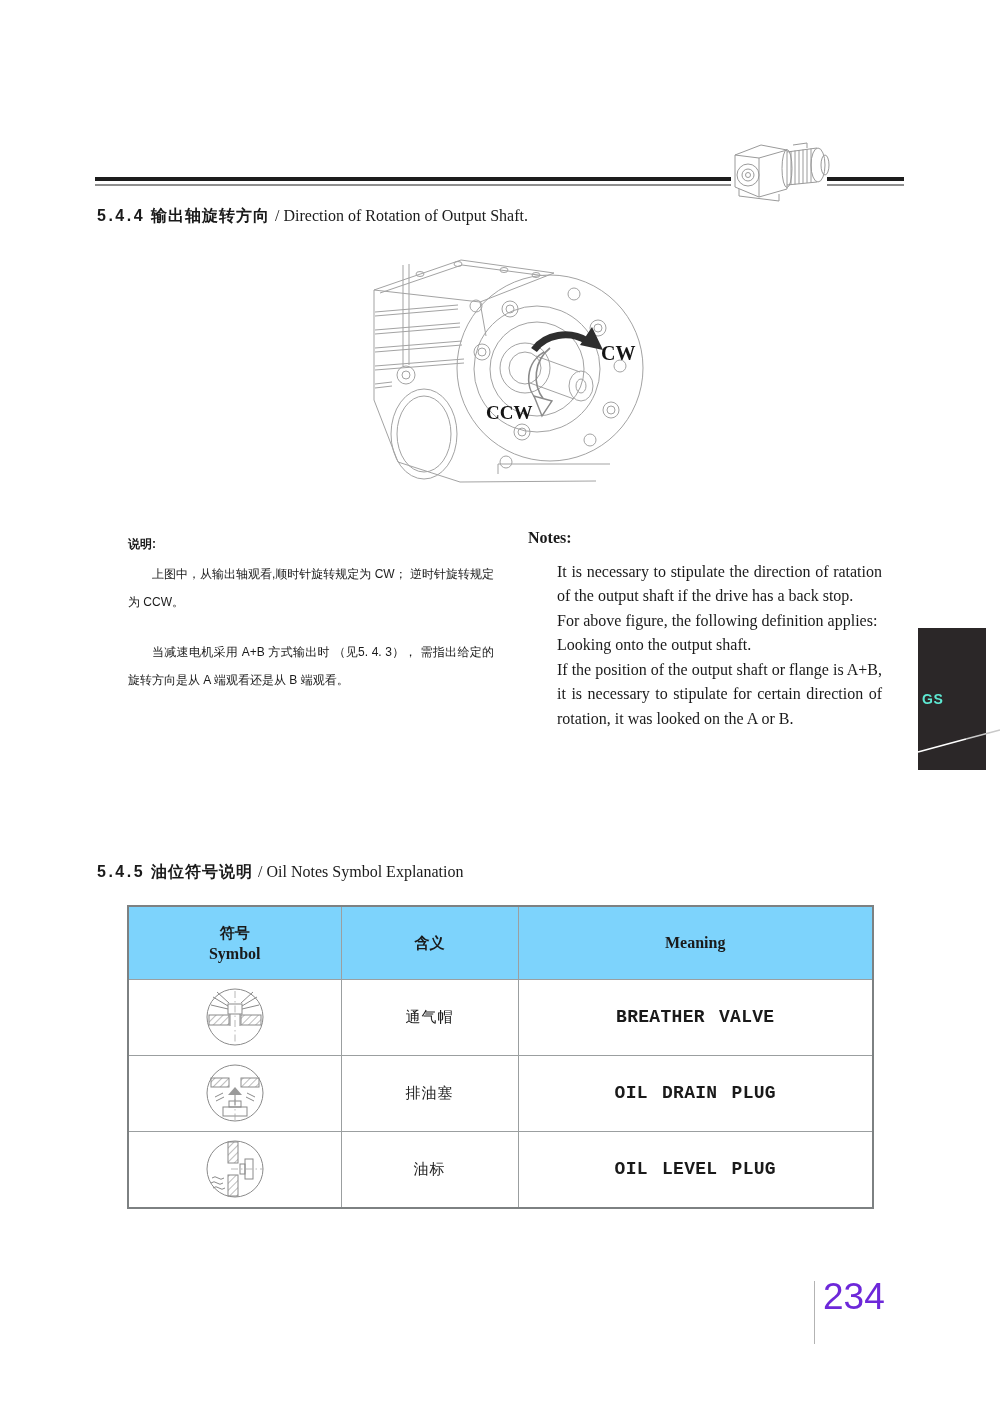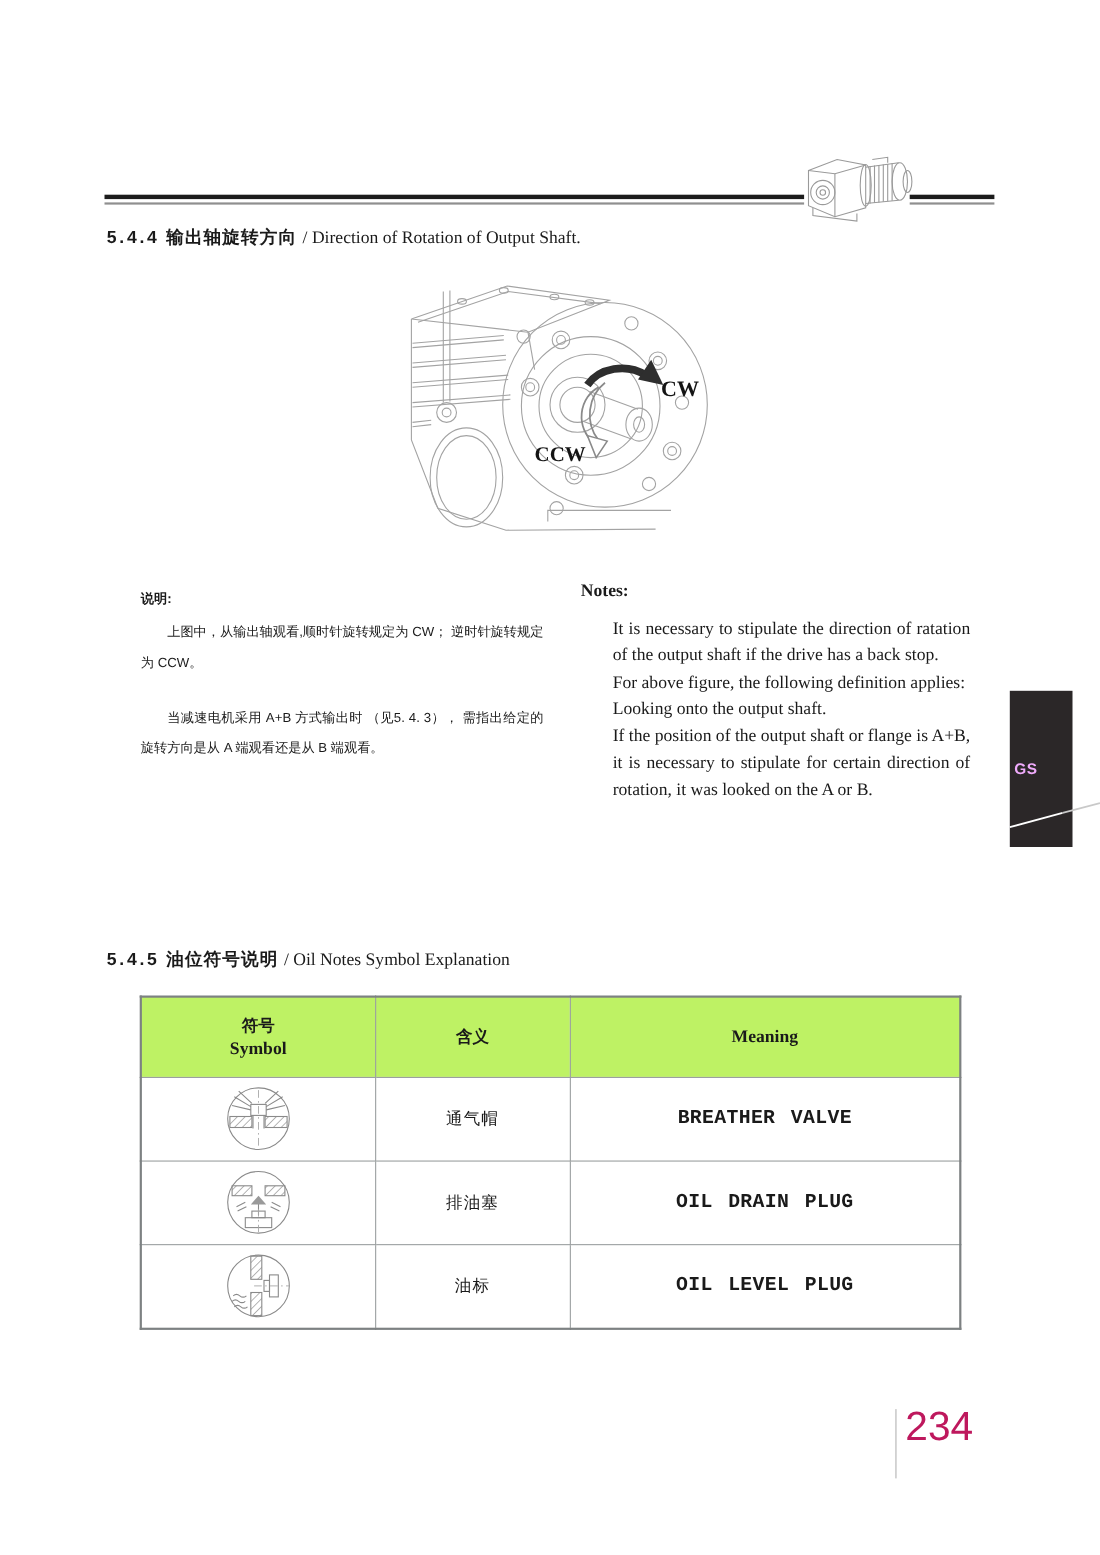--- a/index.html
+++ b/index.html
@@ -30,43 +30,43 @@
           font-family:"Liberation Sans",sans-serif;font-size:12px;line-height:28px;text-align:justify;}
   .zh-head{font-weight:bold;margin-bottom:2px;}
   .zh-p{margin:0;text-indent:2em;}
   .zh-p + .zh-p{margin-top:22px;}
 
   .en-col{position:absolute;left:528px;top:526px;width:354px;font-size:16px;line-height:24.5px;}
   .en-head{font-weight:bold;margin-bottom:9px;}
   .en-col p{margin:0 0 0 29px;text-align:justify;}
 
   
-  .gs-tab{position:absolute;left:918px;top:628px;width:57px;height:142px;background:#2b2728;
-          color:#f0abfc;font-family:"Liberation Sans",sans-serif;font-weight:bold;font-size:14px;
+  .gs-tab{position:absolute;left:918px;top:628px;width:68px;height:142px;background:#2b2728;
+          color:#5eead4;font-family:"Liberation Sans",sans-serif;font-weight:bold;font-size:14px;
           display:flex;align-items:center;}
   .gs-tab span{padding-left:4px;letter-spacing:0.5px;}
   .gs-swoosh{position:absolute;left:900px;top:712px;}
 
   
   .oil-table{position:absolute;left:127px;top:905px;width:745px;border-collapse:collapse;
              table-layout:fixed;border:2px solid #7d8182;}
   .oil-table th,.oil-table td{border:1px solid #9b9fa0;text-align:center;vertical-align:middle;padding:0;}
-  .oil-table thead tr{height:73px;background:#bef264;padding-left:24px;}
+  .oil-table thead tr{height:73px;background:#7dd3fc;padding-left:24px;}
   .oil-table tbody tr{height:75px;}
   .th-zh{font-family:"Liberation Sans",sans-serif;font-weight:bold;font-size:15px;line-height:21px;}
   .th-en{font-family:"Liberation Serif",serif;font-weight:bold;font-size:16px;line-height:21px;}
   .zh-cell{font-family:"Liberation Sans",sans-serif;font-size:15px;letter-spacing:1px;}
   .en-cell{font-family:Liberation Mono, monospace;font-weight:bold;font-size:18px;
            letter-spacing:0.3px;word-spacing:3px;}
   .sym-wrap{display:flex;justify-content:center;align-items:center;height:75px;}
 
   
   .pageno-line{position:absolute;left:814px;top:1281px;width:1px;height:63px;background:#b3b3b3;}
   .pageno{position:absolute;left:823px;top:1276px;font-family:"Liberation Sans",sans-serif;
-          font-size:37px;color:#be185d;}
+          font-size:37px;color:#6d28d9;}
 </style>
 </head>
 <body>
 
 <div class="page">
 
   <div class="rule rule-left">
     <div class="rl-thick"></div>
     <div class="rl-thin"></div>
   </div>

